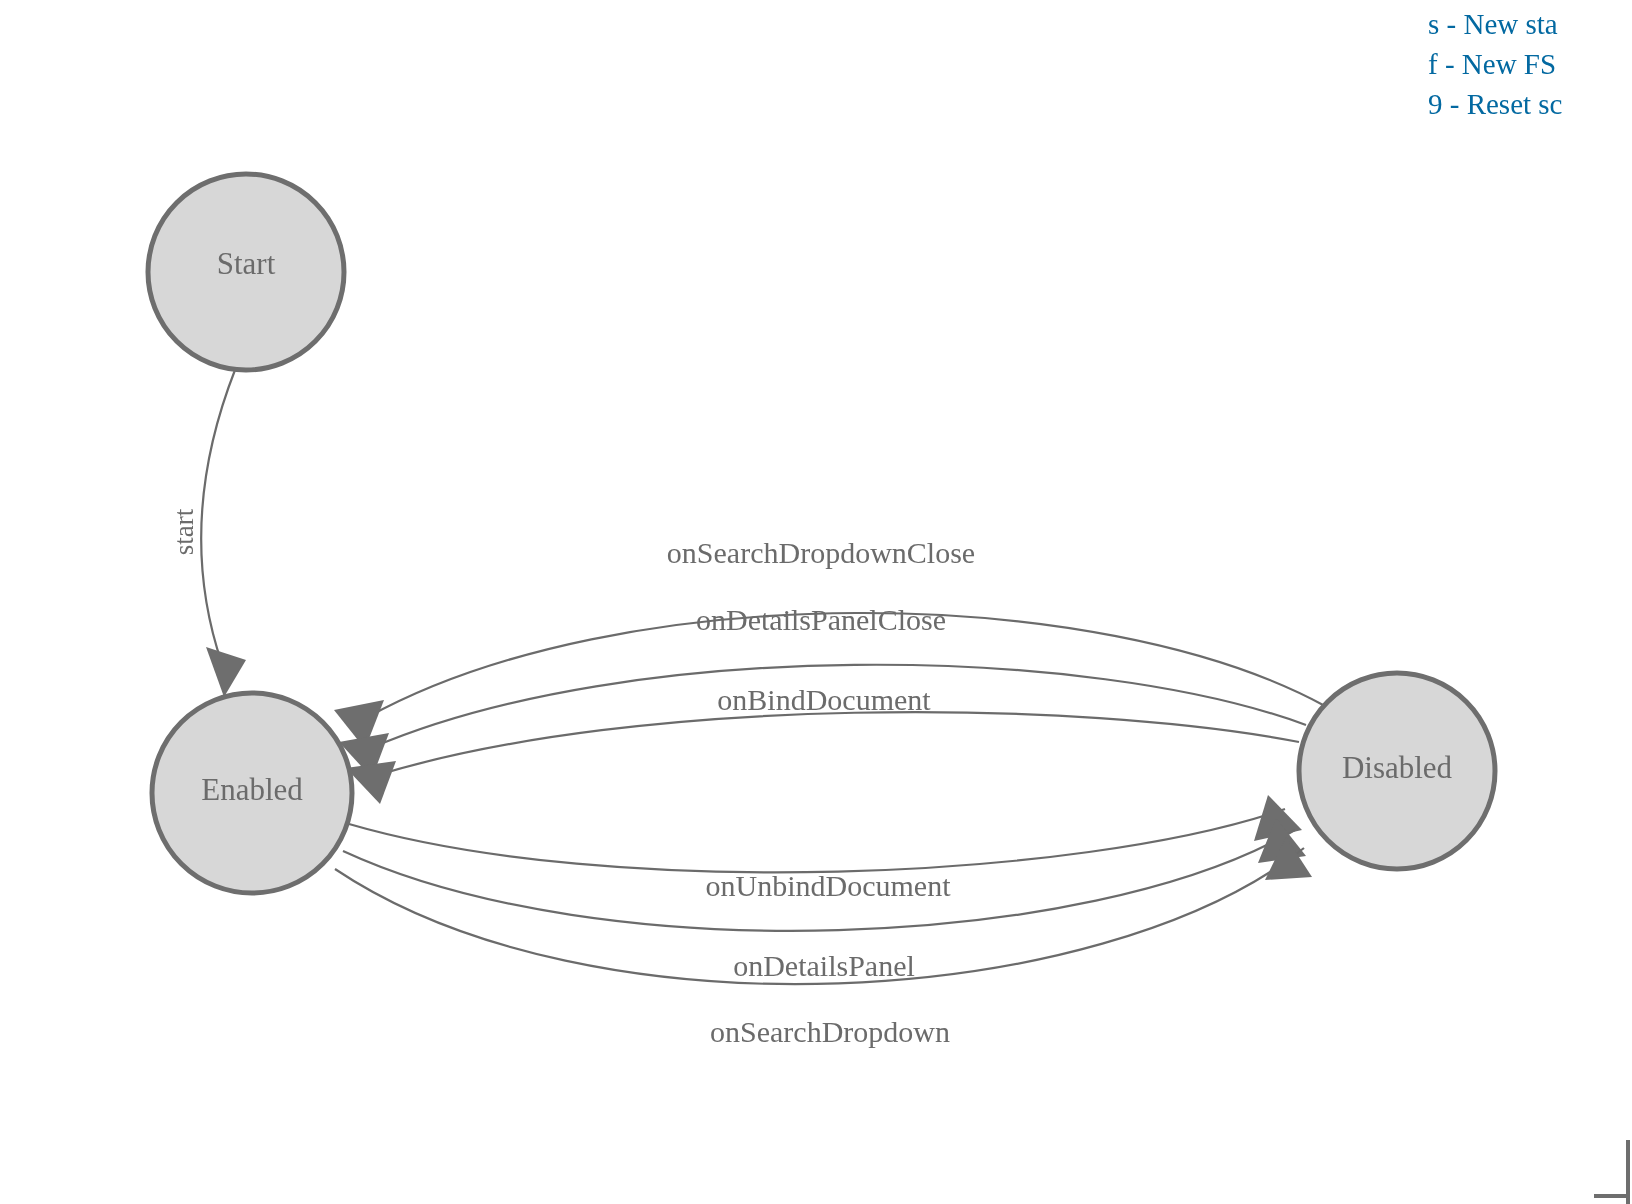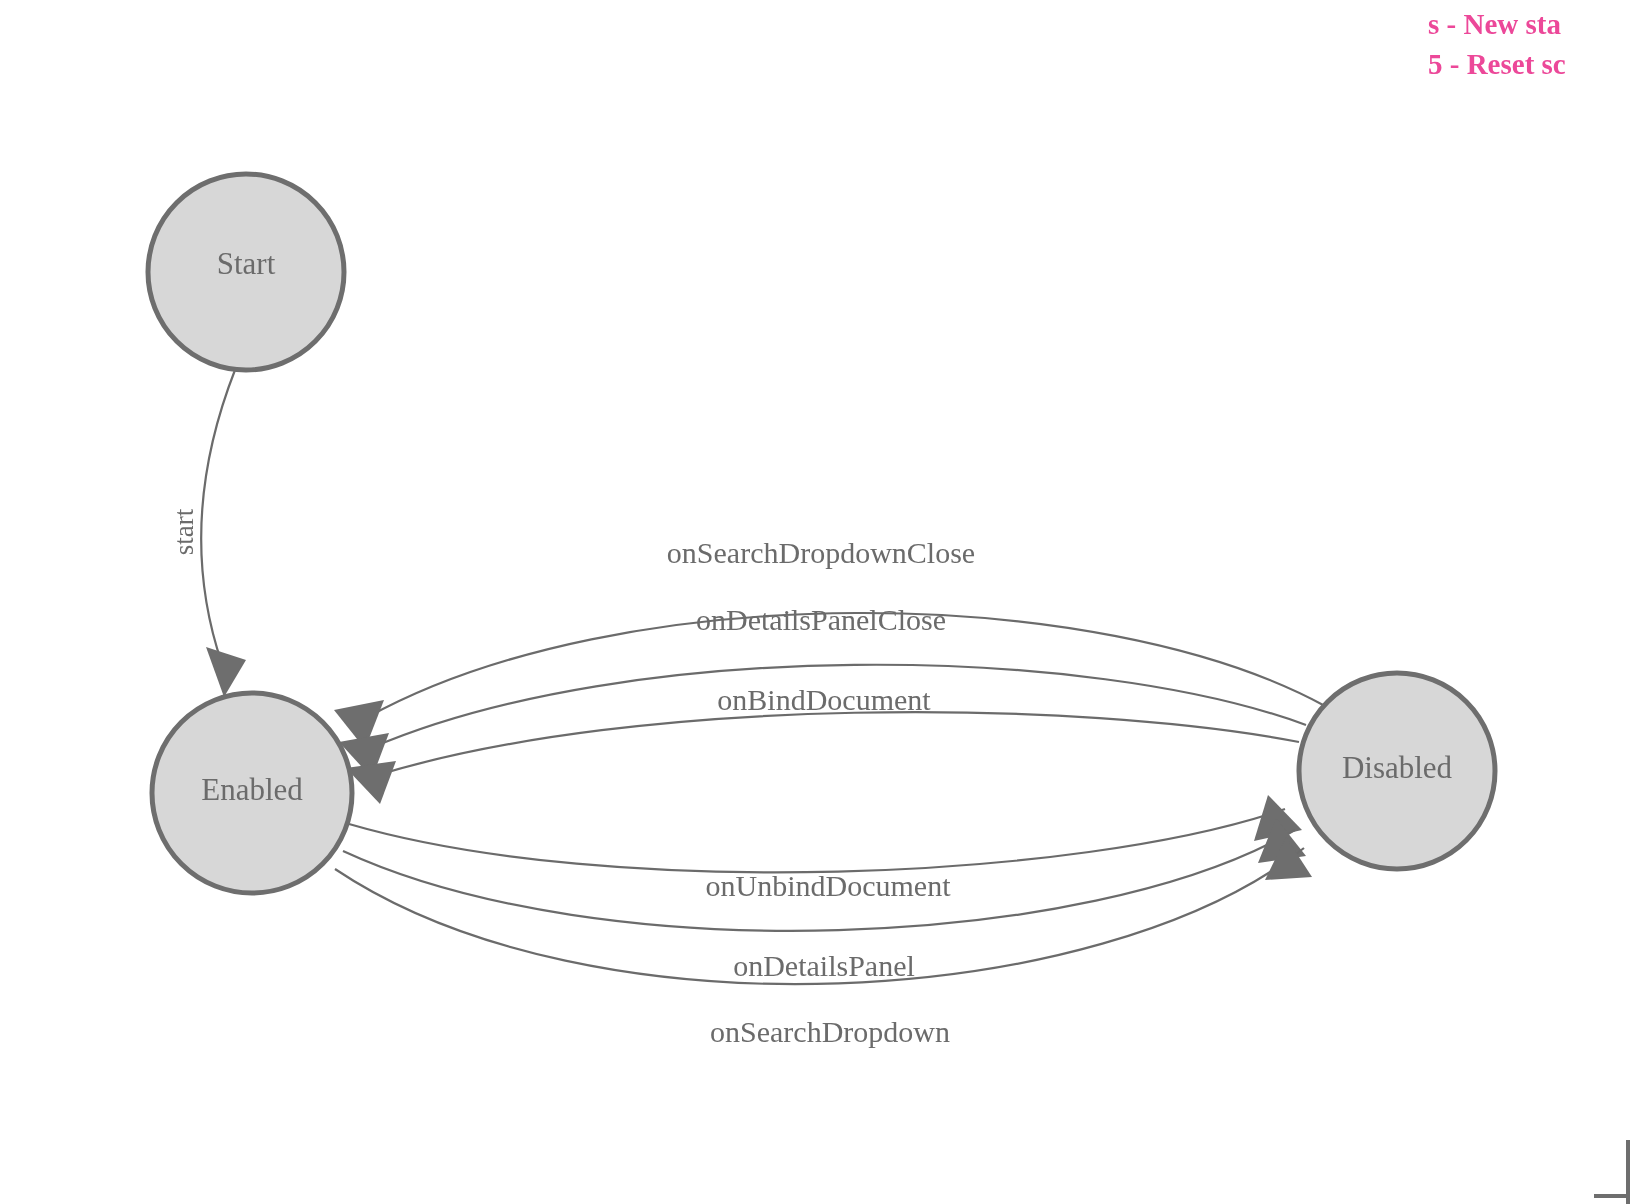--- a/index.html
+++ b/index.html
@@ -71,24 +71,23 @@
     top: 0;
     width: 210px;
     overflow: hidden;
     padding-top: 4px;
     box-sizing: border-box;
   }
   .legend-line {
     font-family: "Liberation Serif", "DejaVu Serif", serif;
     font-size: 29px;
     line-height: 40px;
-    color: #ec4899;
+    color: #0369a1;
     white-space: nowrap;
     padding-left: 6px;
-    font-weight: bold;
   }
 
   
   #frame-corner {
     position: absolute;
     right: 0;
     bottom: 0;
     width: 36px;
     height: 64px;
     pointer-events: none;
@@ -171,21 +170,22 @@
 
     <g>
       <circle class="node-circle" cx="1397" cy="771" r="98"></circle>
       <text class="node-label" x="1397" y="771">Disabled</text>
     </g>
 
   </svg>
 
   <div id="legend">
     <div class="legend-line">s - New sta</div>
-    <div class="legend-line">5 - Reset sc</div>
+    <div class="legend-line">f - New FS</div>
+    <div class="legend-line">9 - Reset sc</div>
   </div>
 
   <div id="frame-corner">
     <div id="frame-corner-right"></div>
     <div id="frame-corner-bottom"></div>
   </div>
 
 </div>
 
 </body></html>

